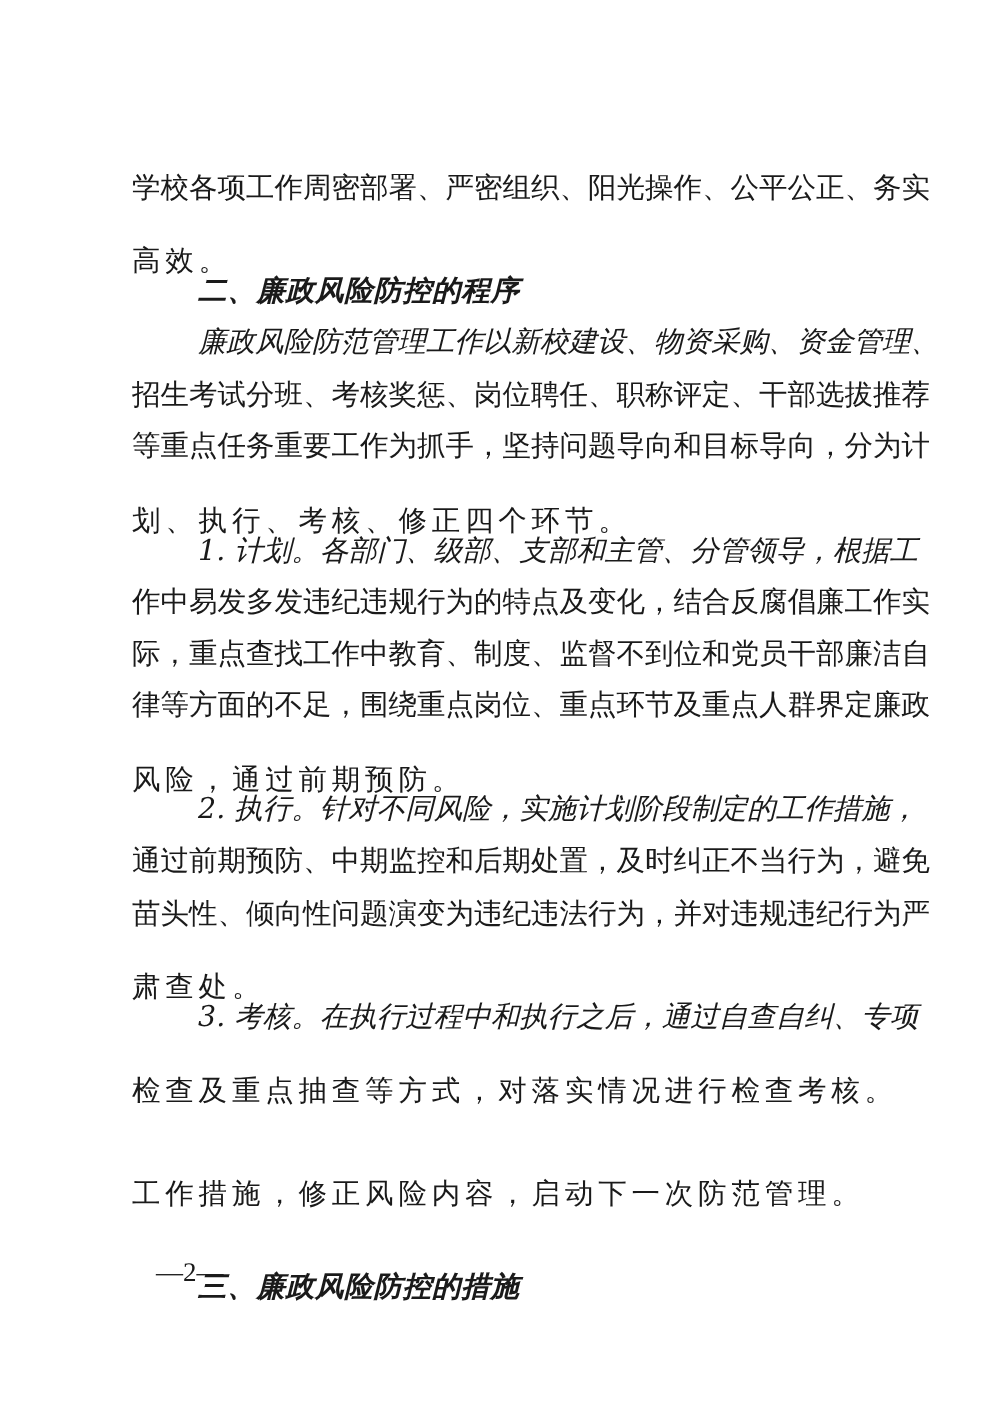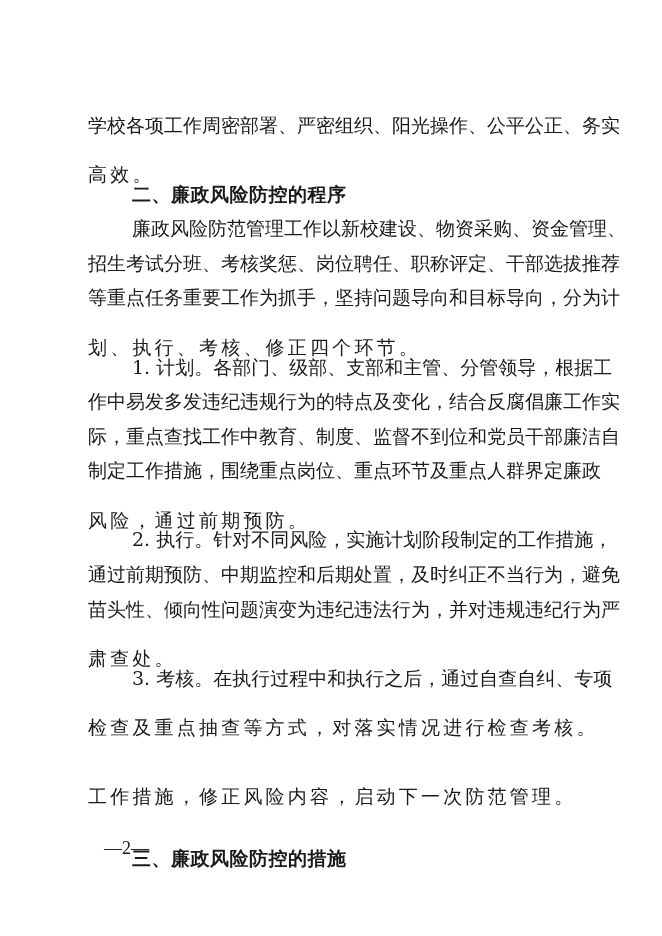--- a/index.html
+++ b/index.html
@@ -3,21 +3,21 @@
 <meta charset="utf-8">
 <style>
   html, body { margin: 0; padding: 0; background: #ffffff; }
   body { width: 662px; height: 936px; position: relative; overflow: hidden;
          font-family: "DejaVu Serif", "Liberation Serif", serif; color: #1a1a1a; }
   .page { position: absolute; left: 0; top: 0; width: 662px; height: 678px; background: #fff; padding-left: 27px; }
   .line { position: absolute; left: 88px; width: 492px; height: 30px; font-size: 19px;
           line-height: 30px; white-space: nowrap; text-align: justify; text-align-last: justify;
           letter-spacing: 0; }
   .line.last { text-align-last: left; letter-spacing: 3.2px; margin-top: 15px; }
-  .line.indent { left: 132px; width: 448px; }
+  .line.indent { left: 132px; width: 448px; font-style: italic; }
   .heading { font-family: "DejaVu Sans", "Liberation Sans", sans-serif; font-weight: bold;
              font-size: 19px; letter-spacing: 0.5px; text-align-last: left; }
   .page-number { position: absolute; left: 104px; top: 836px; font-size: 18px;
                  line-height: 24px; font-family: "Liberation Serif", serif; }
 </style>
 </head>
 <body>
 
 <div class="page">
   <div class="line" style="top:110px">学校各项工作周密部署、严密组织、阳光操作、公平公正、务实</div>
@@ -25,21 +25,21 @@
   <div class="line indent heading" style="top:179px">二、廉政风险防控的程序</div>
 
   <div class="line indent" style="top:213px">廉政风险防范管理工作以新校建设、物资采购、资金管理、</div>
   <div class="line" style="top:248px">招生考试分班、考核奖惩、岗位聘任、职称评定、干部选拔推荐</div>
   <div class="line last" style="top:317px">划、执行、考核、修正四个环节。</div>
   <div class="line" style="top:282px">等重点任务重要工作为抓手，坚持问题导向和目标导向，分为计</div>
 
   <div class="line indent" style="top:352px">1. 计划。各部门、级部、支部和主管、分管领导，根据工</div>
   <div class="line" style="top:386px">作中易发多发违纪违规行为的特点及变化，结合反腐倡廉工作实</div>
   <div class="line" style="top:421px">际，重点查找工作中教育、制度、监督不到位和党员干部廉洁自</div>
-  <div class="line" style="top:455px">制定工作措施，围绕重点岗位、重点环节及重点人群界定廉政</div>
+  <div class="line" style="top:455px">律等方面的不足，围绕重点岗位、重点环节及重点人群界定廉政</div>
   <div class="line last" style="top:490px">风险，通过前期预防。</div>
 
   <div class="line indent" style="top:524px">2. 执行。针对不同风险，实施计划阶段制定的工作措施，</div>
   <div class="line" style="top:559px">通过前期预防、中期监控和后期处置，及时纠正不当行为，避免</div>
   <div class="line" style="top:594px">苗头性、倾向性问题演变为违纪违法行为，并对违规违纪行为严</div>
   <div class="line last" style="top:628px">肃查处。</div>
 
   <div class="line indent" style="top:663px">3. 考核。在执行过程中和执行之后，通过自查自纠、专项</div>
   <div class="line last" style="top:697px">检查及重点抽查等方式，对落实情况进行检查考核。</div>
 

